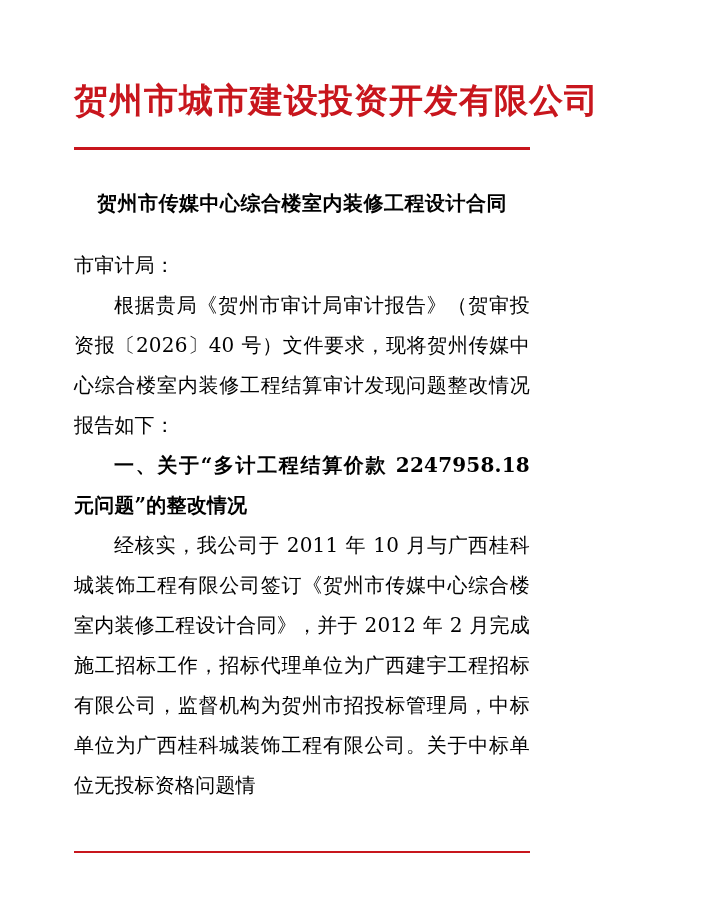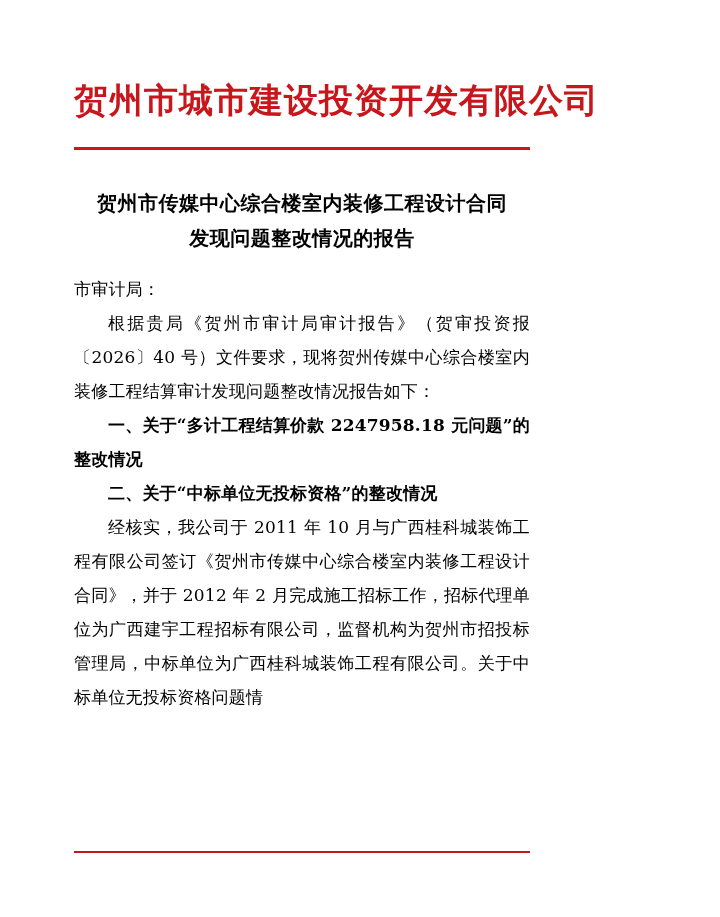--- a/index.html
+++ b/index.html
@@ -44,22 +44,22 @@
     text-align: center;
     font-weight: bold;
     font-size: 20px;
     line-height: 1.75;
     letter-spacing: 0.5px;
   }
   .doc-title div {
     white-space: nowrap;
   }
   .body-text {
-    margin-top: 16px;
-    font-size: 17px;
+    margin-top: 24px;
+    font-size: 20px;
     line-height: 2.0;
     text-align: justify;
     text-justify: inter-ideograph;
     letter-spacing: 0.2px;
   }
   .body-text p {
     margin: 0;
   }
   .indent2 {
     text-indent: 2em;
@@ -83,26 +83,24 @@
 <body>
 
 <div class="page">
 
   <div class="letterhead">贺州市城市建设投资开发有限公司</div>
 
   <div class="head-rule"></div>
 
   <div class="doc-title">
     <div>贺州市传媒中心综合楼室内装修工程设计合同</div>
-    <div>发现问题整改情况的报告</div>
   </div>
 
   <div class="body-text">
     <p class="noindent">市审计局：</p>
     <p class="indent2">根据贵局《贺州市审计局审计报告》（贺审投资报〔2026〕40 号）文件要求，现将贺州传媒中心综合楼室内装修工程结算审计发现问题整改情况报告如下：</p>
     <p class="indent2 bold">一、关于“多计工程结算价款 2247958.18 元问题”的整改情况</p>
-    <p class="indent2 bold">二、关于“中标单位无投标资格”的整改情况</p>
     <p class="indent2">经核实，我公司于 2011 年 10 月与广西桂科城装饰工程有限公司签订《贺州市传媒中心综合楼室内装修工程设计合同》，并于 2012 年 2 月完成施工招标工作，招标代理单位为广西建宇工程招标有限公司，监督机构为贺州市招投标管理局，中标单位为广西桂科城装饰工程有限公司。关于中标单位无投标资格问题情</p>
   </div>
 
   <div class="footer-rule"></div>
 
 </div>
 
 </body></html>

